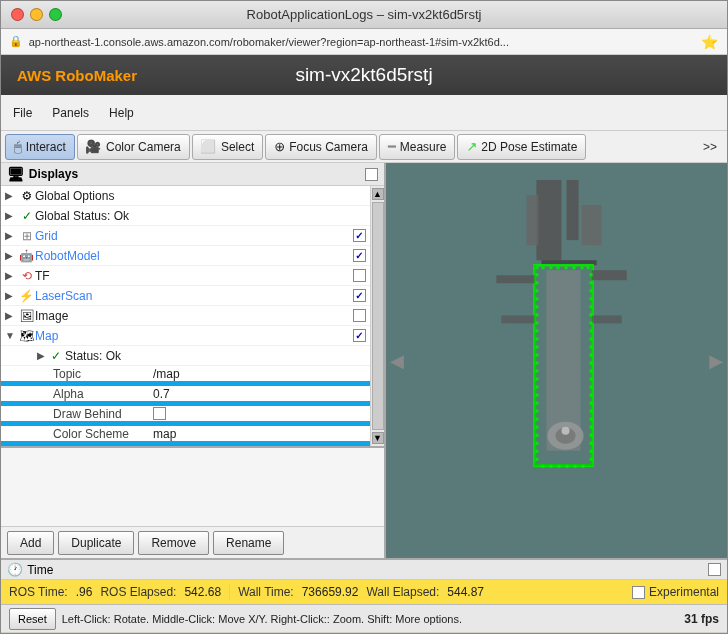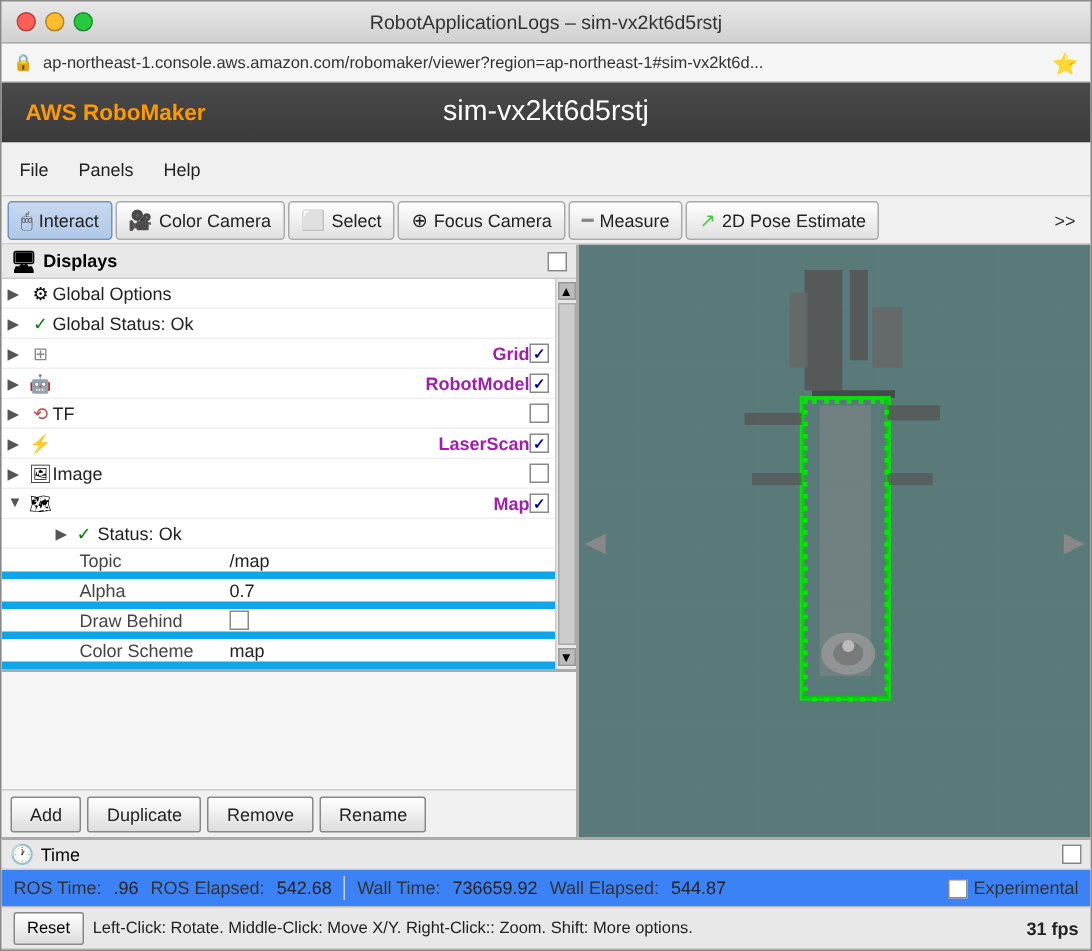--- a/index.html
+++ b/index.html
@@ -199,21 +199,21 @@
       text-align: center;
       font-size: 12px;
       flex-shrink: 0;
     }
     .tree-label {
       flex: 1;
       overflow: hidden;
       text-overflow: ellipsis;
       white-space: nowrap;
     }
-    .tree-label.blue { color: #a21caf; font-weight: bold; text-align: right; }
+    .tree-label.blue { color: #3b82f6; font-weight: normal; }
     .tree-label.normal { color: #222; }
 
     .prop-row {
       display: flex;
       align-items: center;
       padding: 1px 4px 1px 52px;
       height: 20px;
       font-size: 12px;
       border-bottom: 5px solid #0ea5e9;
     }
@@ -302,21 +302,21 @@
       align-items: center;
       border-bottom: 1px solid #ccc;
       gap: 4px;
     }
     .time-values {
       display: flex;
       align-items: center;
       padding: 4px 8px;
       gap: 8px;
       font-size: 12px;
-      background: #3b82f6;
+      background: #fde047;
     }
     .time-label { color: #333; }
     .time-value {
       color: #222;
       font-weight: normal;
     }
     .time-sep { width: 1px; height: 16px; background: #ccc; }
 
     
     .status-bar {

